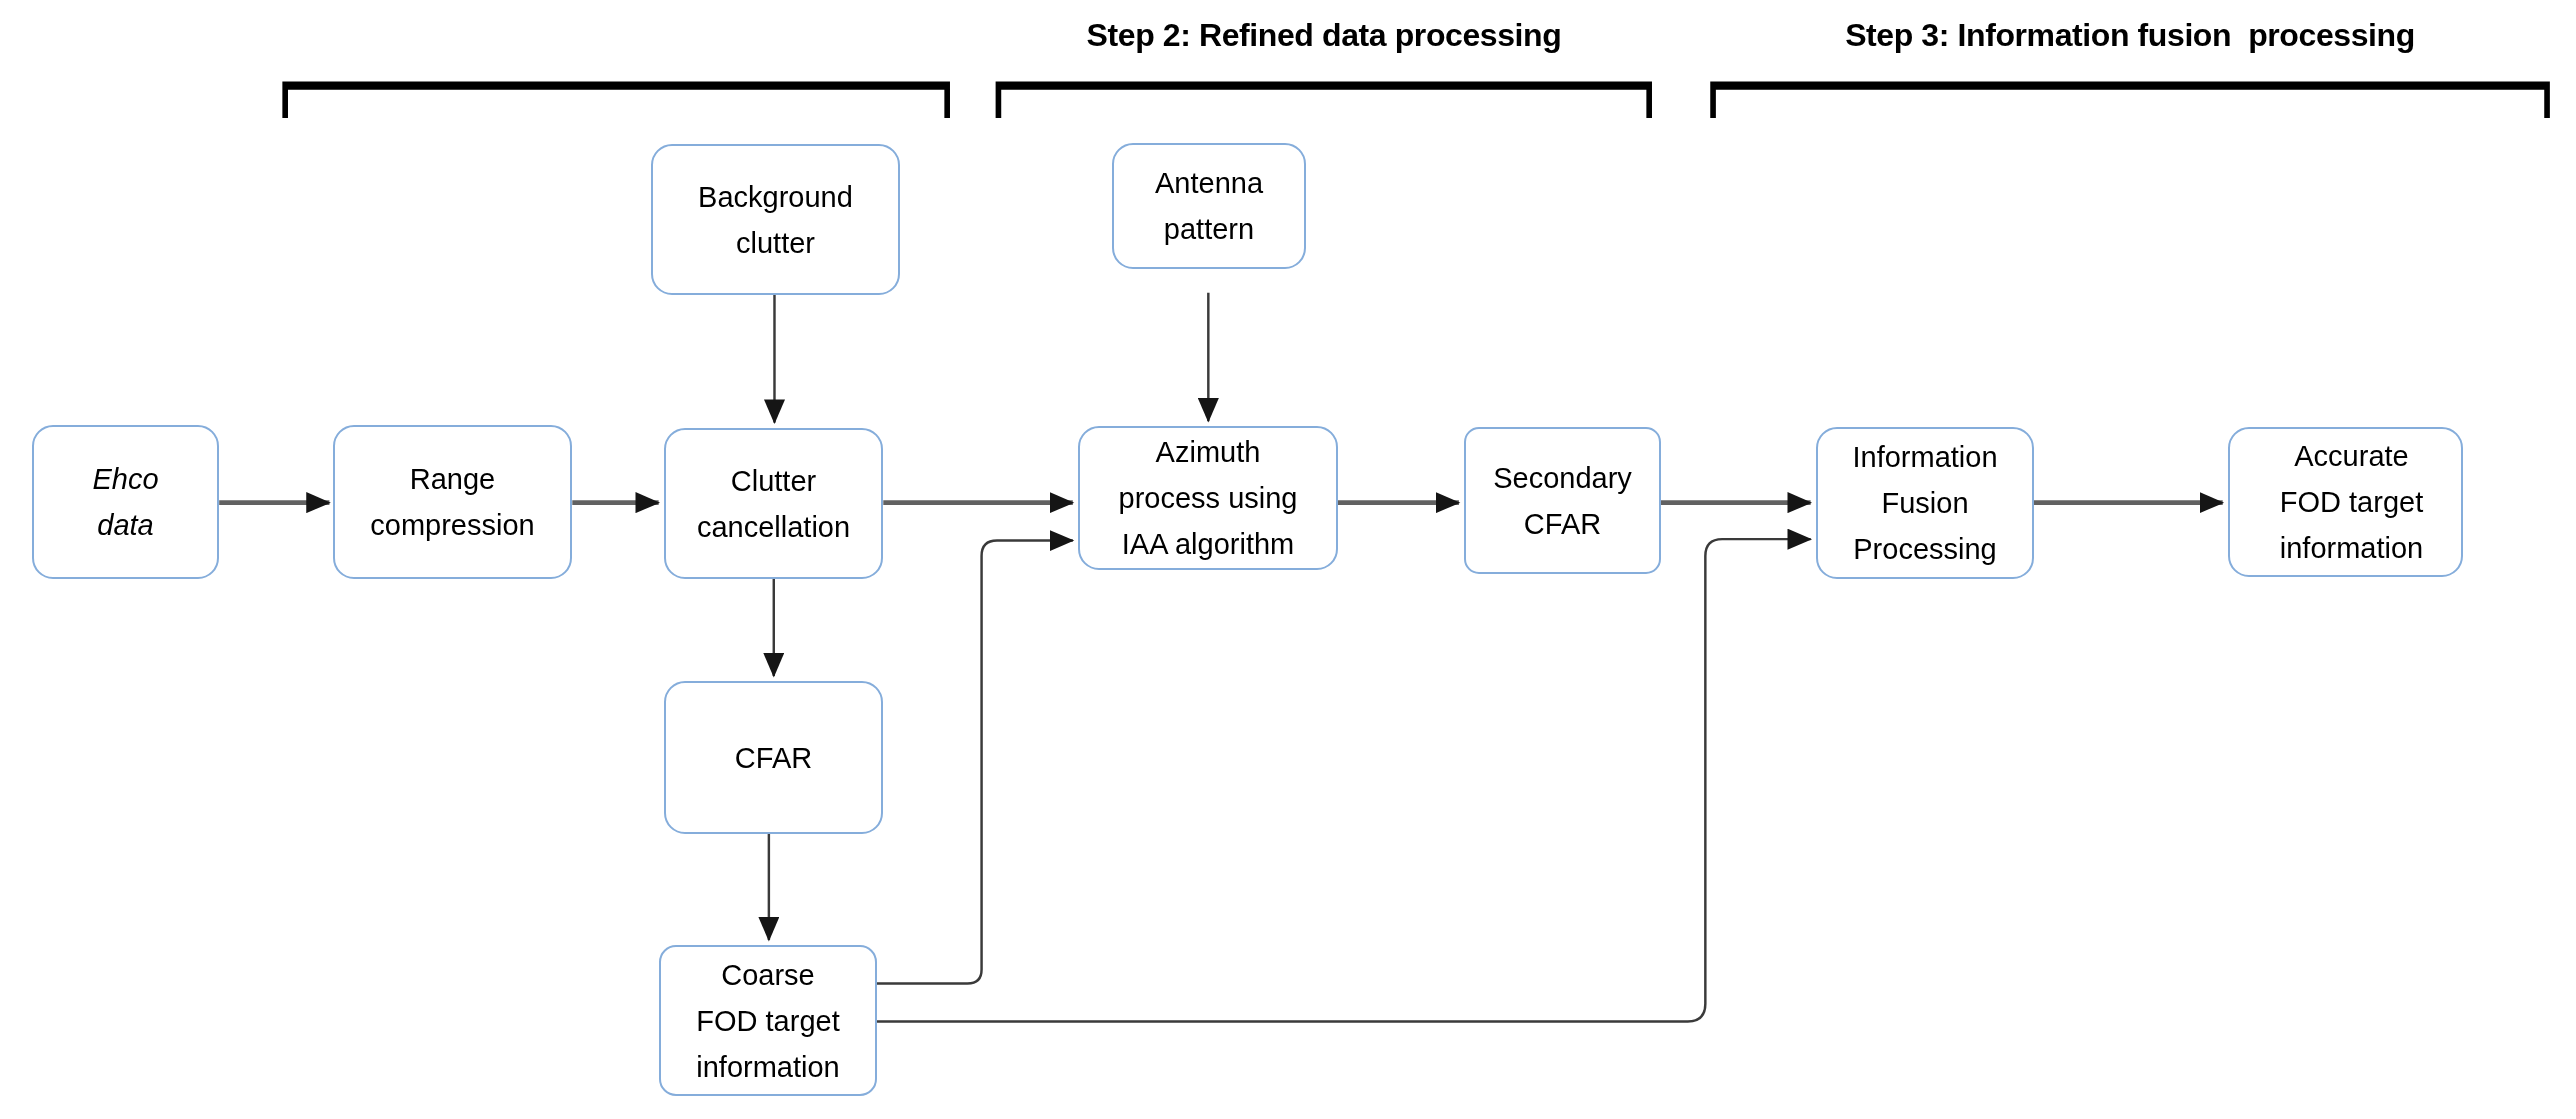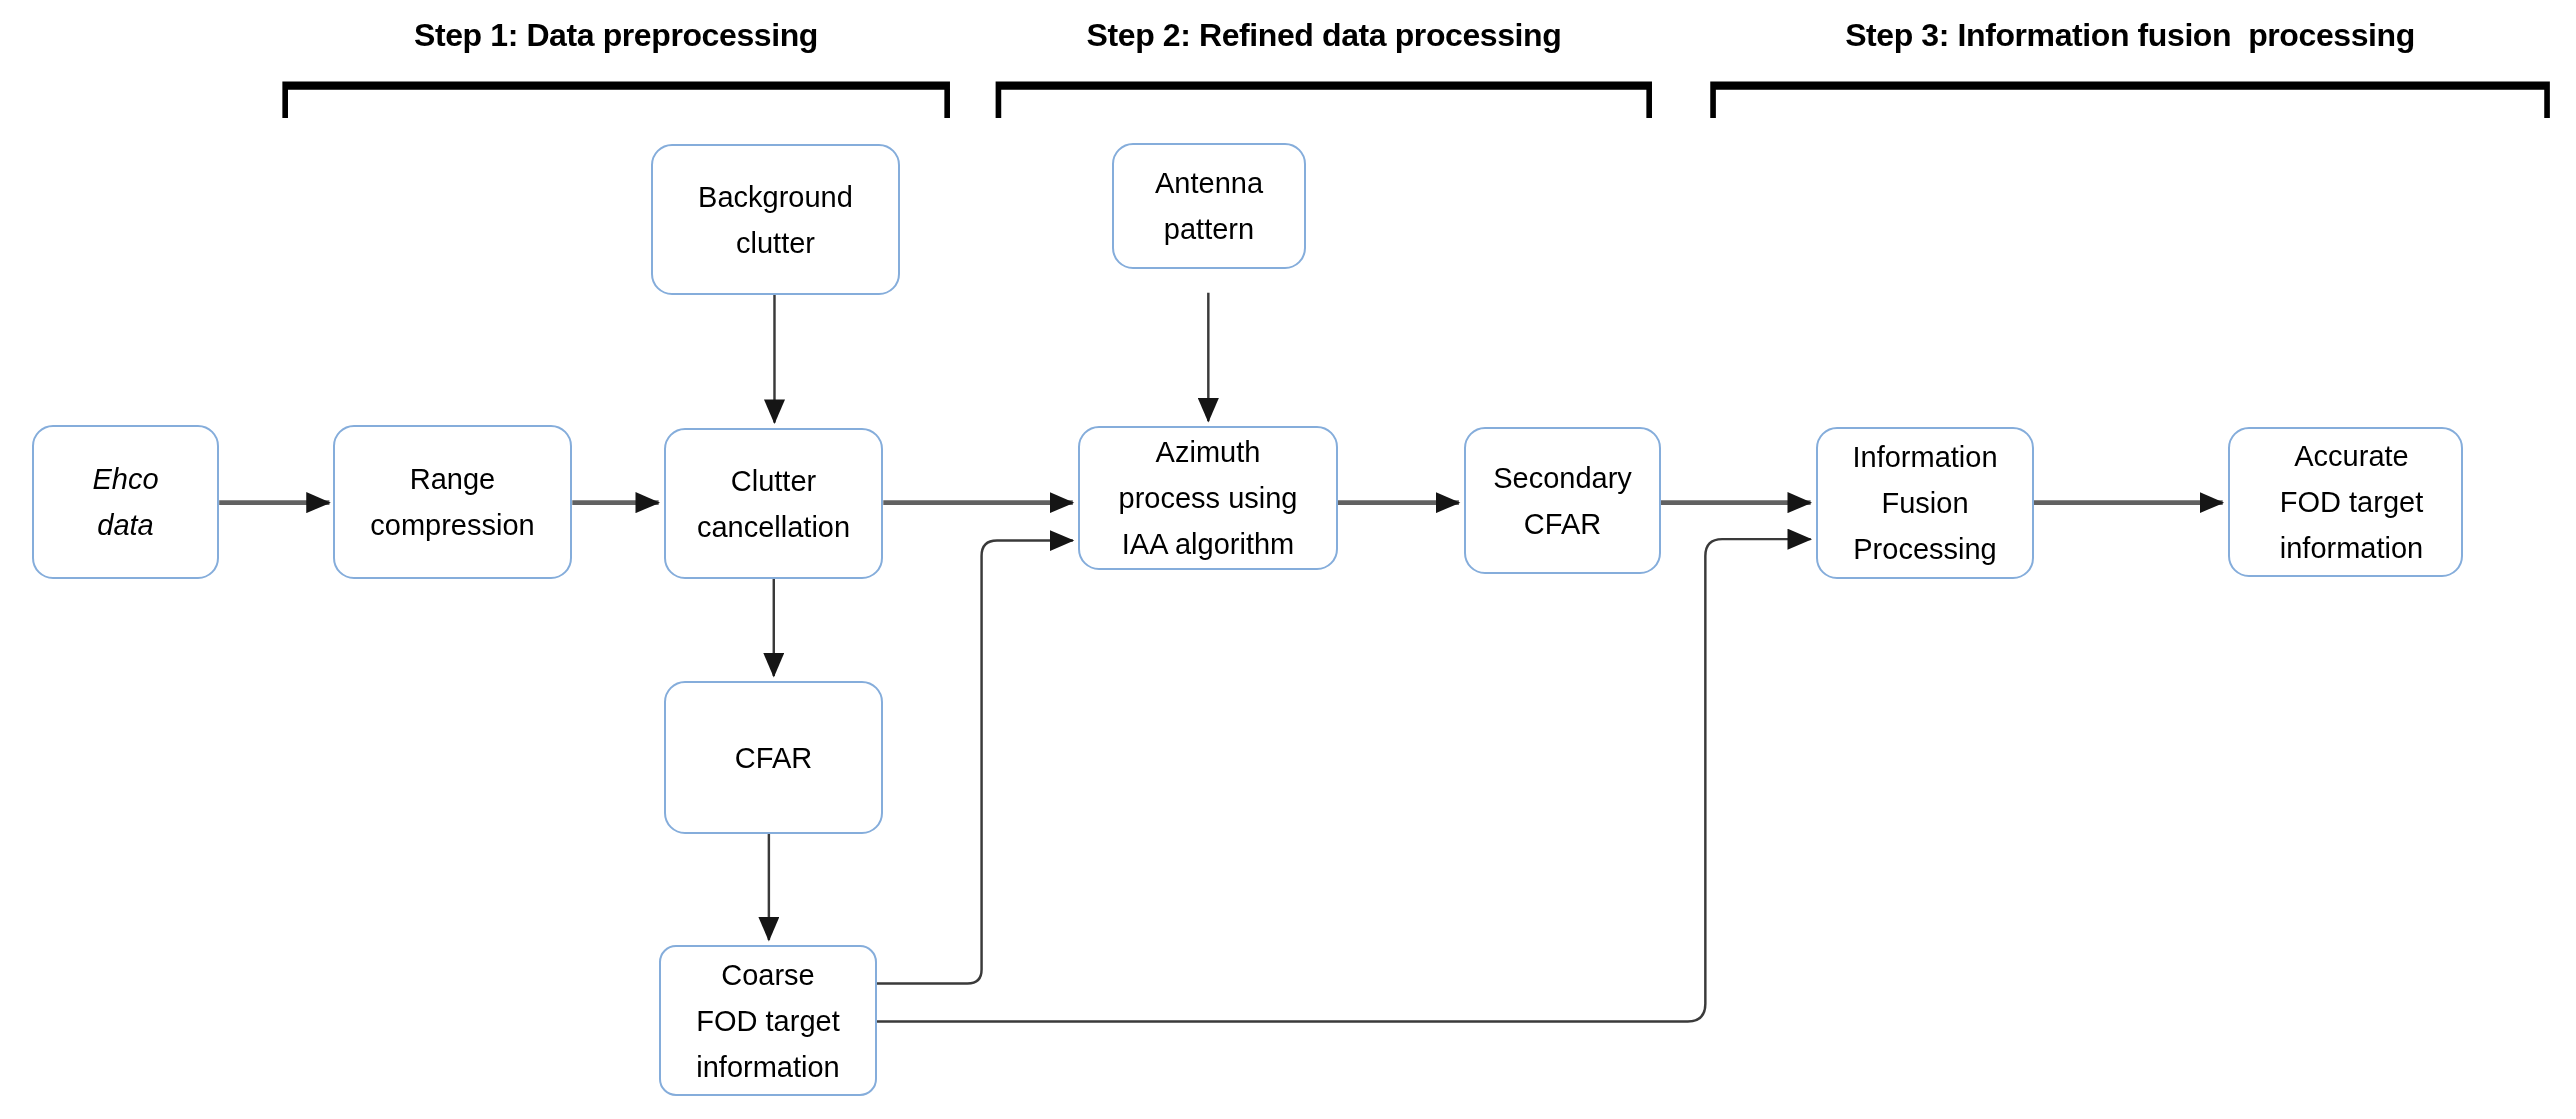--- a/index.html
+++ b/index.html
@@ -66,21 +66,20 @@
     font-size:29px;
     line-height:46px;
     color:var(--text);
   }
 </style>
 </head>
 <body>
 
 <div class="canvas">
 
-  <div class="step-title" style="left:282px;width:668px;">Step 1: Data preprocessing</div>
   <div class="step-title" style="left:996px;width:656px;">Step 2: Refined data processing</div>
   <div class="step-title" style="left:1710px;width:840px;">Step 3: Information fusion  processing</div>
 
   <svg class="edge-layer" viewBox="0 0 3669 1594" xmlns="http://www.w3.org/2000/svg">
     <defs>
       <marker id="arrow" markerUnits="userSpaceOnUse" markerWidth="36" markerHeight="30" refX="33" refY="15" orient="auto">
         <path class="head" d="M0,0 L35,15 L0,30 Z"></path>
       </marker>
     </defs>
 
@@ -143,21 +142,21 @@
     <span class="node-label">Antenna
 pattern</span>
   </div>
 
   <div class="node" style="left:1078px;top:426px;width:260px;height:144px;align-items:center;">
     <span class="node-label">Azimuth
 process using
 IAA algorithm</span>
   </div>
 
-  <div class="node" style="left:1464px;top:427px;width:197px;height:147px;">
+  <div class="node" style="left:1464px;top:427px;width:197px;height:147px;border-radius:15px;">
     <span class="node-label">Secondary
 CFAR</span>
   </div>
 
   <div class="node" style="left:1816px;top:427px;width:218px;height:152px;">
     <span class="node-label">Information
 Fusion
 Processing</span>
   </div>
 

